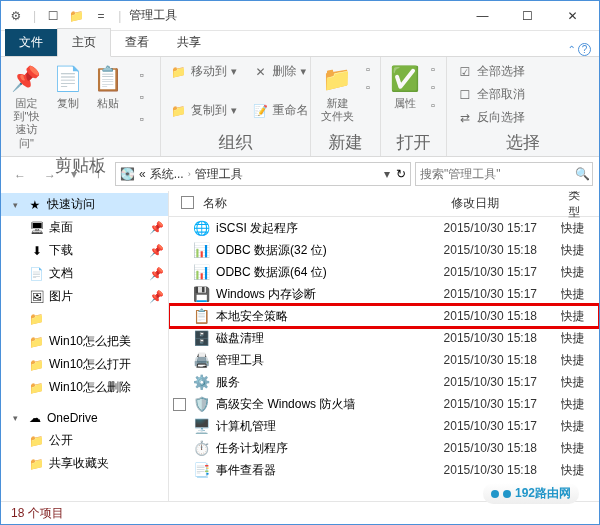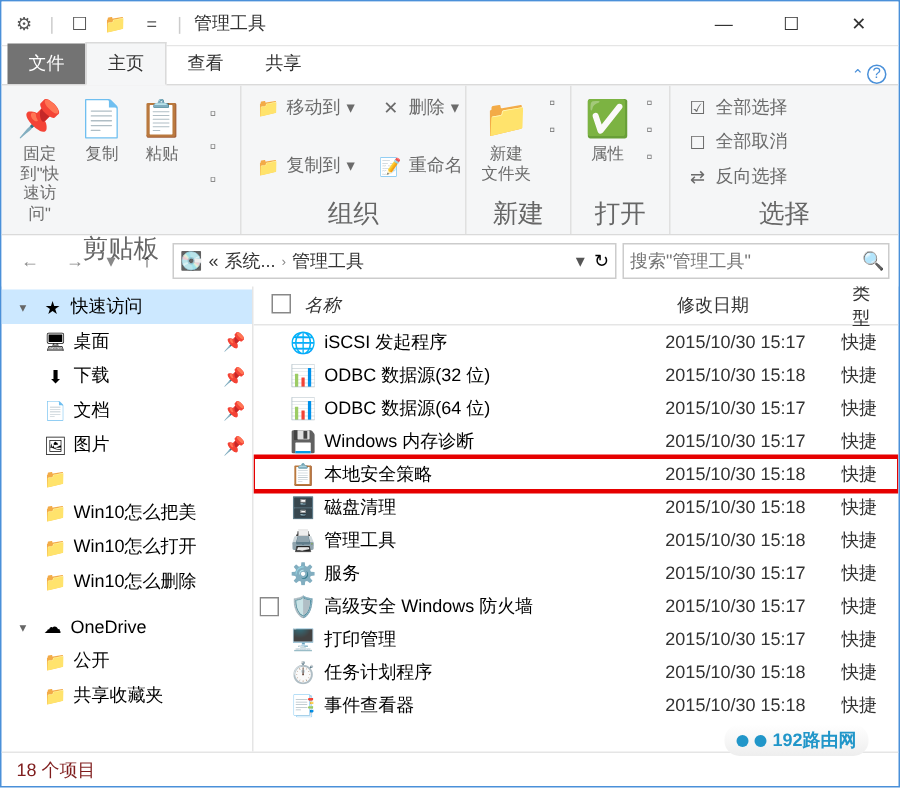--- a/index.html
+++ b/index.html
@@ -10,21 +10,21 @@
 .titlebar .qat { display: flex; gap: 2px; align-items: center; }
 .titlebar .qat-btn { width: 22px; height: 22px; display: flex; align-items: center; justify-content: center; color: #555; }
 .titlebar .sep { color: #ccc; margin: 0 4px; }
 .titlebar .title { margin-left: 4px; color: #333; }
 .titlebar .winctl { margin-left: auto; display: flex; }
 .titlebar .winbtn { width: 45px; height: 28px; display: flex; align-items: center; justify-content: center; color: #333; }
 
 
 .tabs { height: 26px; background: #fff; display: flex; align-items: flex-end; padding-left: 4px; border-bottom: 1px solid #dadada; position: relative; }
 .tab { padding: 5px 14px; color: #333; cursor: pointer; }
-.tab.file { background: #737373; color: #fff; }
+.tab.file { background: #0c4a6e; color: #fff; }
 .tab.active { border: 1px solid #dadada; border-bottom: 1px solid #f5f6f7; background: #f5f6f7; position: relative; top: 1px; }
 .tabs .expand { margin-left: auto; margin-right: 8px; color: #4a90d9; display: flex; align-items: center; gap: 2px; }
 
 
 .ribbon { height: 100px; background: #f5f6f7; display: flex; border-bottom: 1px solid #dadada; }
 .rgroup { border-right: 1px solid #e0e0e0; display: flex; flex-direction: column; padding: 4px 6px 2px; }
 .rgroup .rbody { flex: 1; display: flex; align-items: flex-start; gap: 4px; }
 .rgroup .rlabel { text-align: center; color: #666; font-size: 17px; padding-top: 2px; }
 .bigbtn { display: flex; flex-direction: column; align-items: center; width: 54px; padding: 2px; color: #6b6b6b; }
 .bigbtn .icn { width: 32px; height: 32px; margin-bottom: 2px; display: flex; align-items: center; justify-content: center; font-size: 24px; }
@@ -52,21 +52,21 @@
 .sbitem.indent { padding-left: 28px; }
 .sbitem.active { background: #cce8ff; }
 .sbitem .caret { width: 10px; color: #666; font-size: 9px; }
 .sbitem .icn { width: 16px; height: 16px; display: inline-flex; align-items: center; justify-content: center; }
 .sbitem .txt { white-space: nowrap; overflow: hidden; text-overflow: ellipsis; }
 
 .filelist { flex: 1; display: flex; flex-direction: column; overflow: hidden; }
 .colhdr { height: 26px; display: flex; align-items: center; border-bottom: 1px solid #e5e5e5; padding-left: 4px; }
 .colhdr .col { padding: 0 8px; color: #333; }
 .col-chk { width: 22px; }
-.col-name { width: 260px; font-style: italic; }
+.col-name { width: 260px; }
 .col-date { width: 122px; }
 .col-type { width: 40px; }
 .rows { flex: 1; overflow-y: auto; }
 .row { height: 22px; display: flex; align-items: center; padding-left: 4px; }
 .row.red { outline: 3px solid #e60000; outline-offset: -1px; }
 .row .cell { display: flex; align-items: center; gap: 6px; overflow: hidden; white-space: nowrap; }
 .row .icn { width: 16px; height: 16px; display: inline-flex; align-items: center; justify-content: center; font-size: 14px; }
 .row .cname { width: 260px; }
 .row .cname .txt { overflow: hidden; text-overflow: ellipsis; }
 .row .cdate { width: 122px; color: #333; }
@@ -371,21 +371,21 @@
             <span class="icn">🛡️</span>
             <span class="txt">高级安全 Windows 防火墙</span>
           </div>
           <div class="cell cdate">2015/10/30 15:17</div>
           <div class="cell ctype">快捷</div>
         </div>
         <div class="row">
           <div class="cell col-chk"></div>
           <div class="cell cname">
             <span class="icn">🖥️</span>
-            <span class="txt">打印管理</span>
+            <span class="txt">计算机管理</span>
           </div>
           <div class="cell cdate">2015/10/30 15:17</div>
           <div class="cell ctype">快捷</div>
         </div>
         <div class="row">
           <div class="cell col-chk"></div>
           <div class="cell cname">
             <span class="icn">⏱️</span>
             <span class="txt">任务计划程序</span>
           </div>

